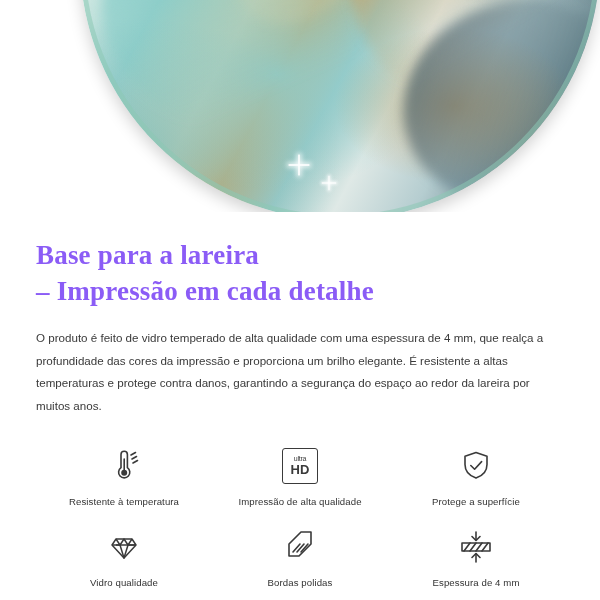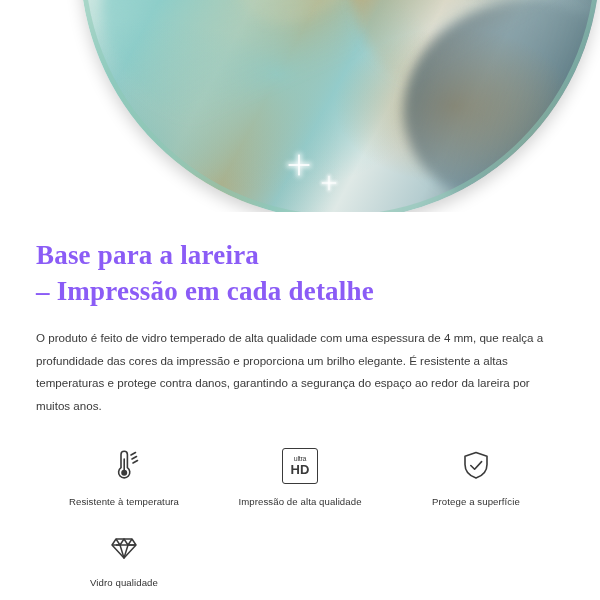--- a/index.html
+++ b/index.html
@@ -262,17 +262,44 @@
             <path d="M8 18h24"></path>
             <path d="M12 12l4 6-4 0"></path>
             <path d="M28 12l-4 6 8 0"></path>
             <path d="M16 18l4 13 4-13"></path>
             <path d="M16 18l4-6 4 6"></path>
           </svg>
         </div>
         <div class="feature-label">Vidro qualidade</div>
       </div>
 
-
+      <div class="feature">
+        <div class="feature-icon">
+          <svg width="40" height="40" viewBox="0 0 40 40" fill="none" stroke="#3a3a3a" stroke-width="1.6" stroke-linecap="round" stroke-linejoin="round">
+            <path d="M9 29V17L21 5h10v12L19 29z" stroke-width="1.6"></path>
+            <line x1="13" y1="25" x2="20" y2="17"></line>
+            <line x1="17" y1="25" x2="24" y2="17"></line>
+            <line x1="21" y1="25" x2="28" y2="17"></line>
+          </svg>
+        </div>
+        <div class="feature-label">Bordas polidas</div>
+      </div>
+
+      <div class="feature">
+        <div class="feature-icon">
+          <svg width="44" height="40" viewBox="0 0 44 40" fill="none" stroke="#3a3a3a" stroke-width="1.6" stroke-linecap="round" stroke-linejoin="round">
+            <line x1="22" y1="5" x2="22" y2="13"></line>
+            <polyline points="18,9.5 22,13.5 26,9.5"></polyline>
+            <line x1="22" y1="35" x2="22" y2="27"></line>
+            <polyline points="18,30.5 22,26.5 26,30.5"></polyline>
+            <rect x="8" y="16" width="28" height="8"></rect>
+            <line x1="10" y1="24" x2="16" y2="16"></line>
+            <line x1="16" y1="24" x2="22" y2="16"></line>
+            <line x1="22" y1="24" x2="28" y2="16"></line>
+            <line x1="28" y1="24" x2="34" y2="16"></line>
+          </svg>
+        </div>
+        <div class="feature-label">Espessura de 4 mm</div>
+      </div>
 
     </div>
   </div>
 </div>
 
 </body></html>

